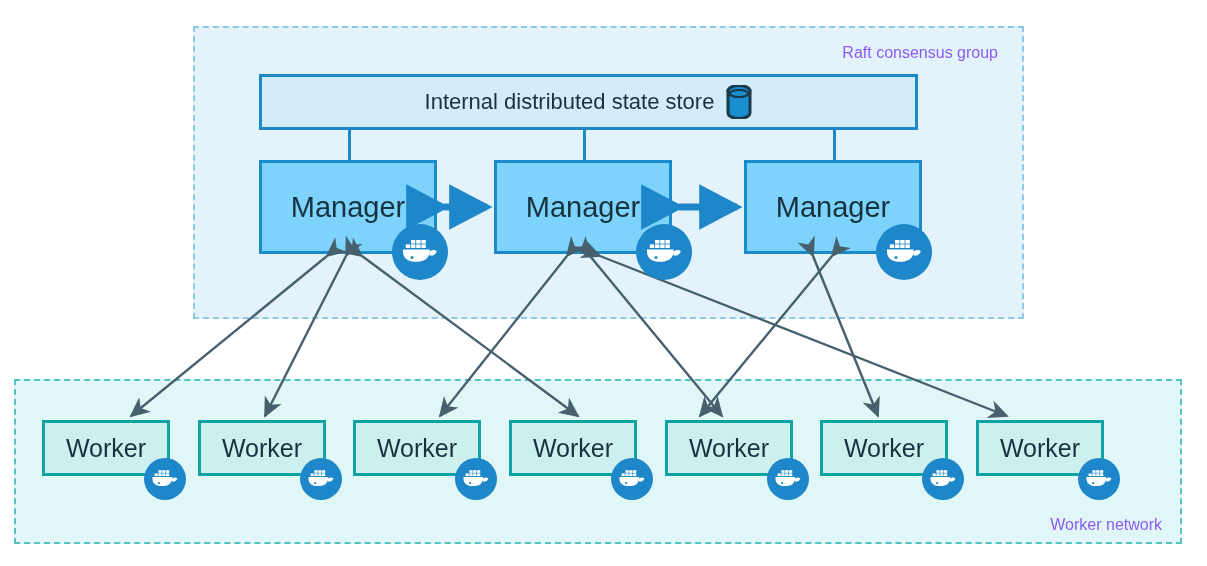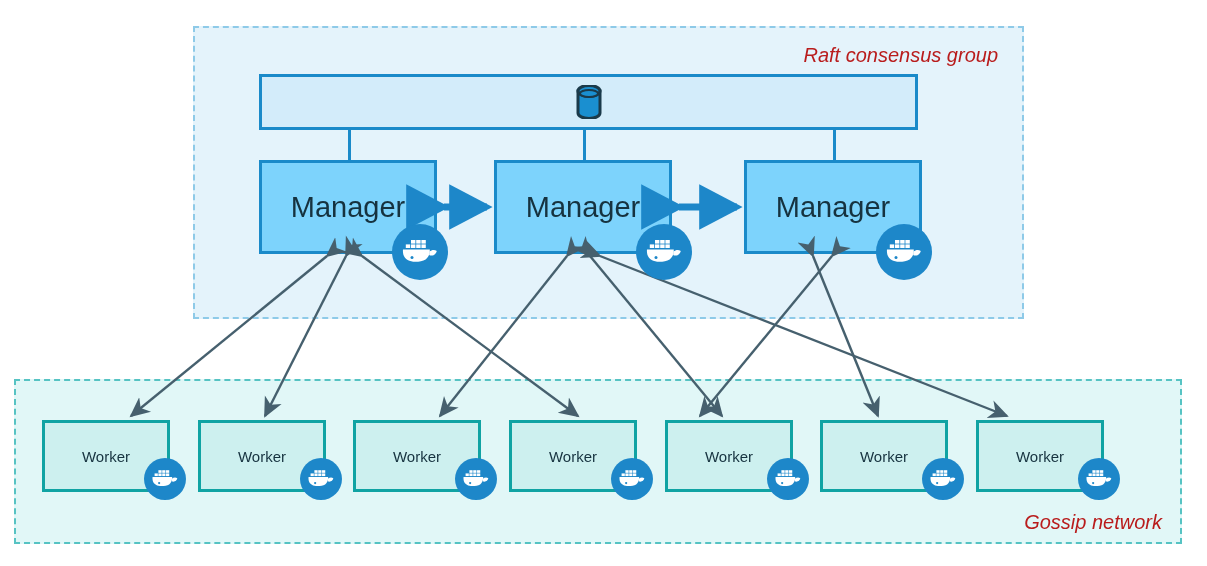--- a/index.html
+++ b/index.html
@@ -34,24 +34,23 @@
   .group-gossip {
     left: 14px;
     top: 379px;
     width: 1168px;
     height: 165px;
     background: #e1f7f7;
     border: 2px dashed #56c3c3;
   }
   .group-label {
     position: absolute;
-    font-size: 20px;
-    color: #b91c1c;
+    font-size: 16px;
+    color: #8b5cf6;
     white-space: nowrap;
-    font-style: italic;
   }
   .label-raft {
     right: 24px;
     top: 16px;
   }
   .label-gossip {
     right: 18px;
     bottom: 8px;
   }
 
@@ -82,24 +81,24 @@
     border: 3px solid #1a8ac9;
     font-size: 29px;
   }
   .m1 { left: 259px; }
   .m2 { left: 494px; }
   .m3 { left: 744px; }
 
   .worker {
     top: 420px;
     width: 128px;
-    height: 72px;
+    height: 56px;
     background: #cdf0ef;
     border: 3px solid #10a3a3;
-    font-size: 15px;
+    font-size: 25px;
   }
 
   
   .stub {
     position: absolute;
     width: 3px;
     background: #1a8ac9;
     top: 130px;
     height: 30px;
   }
@@ -132,28 +131,29 @@
 </head>
 <body>
 
 <div id="canvas">
 
   <div class="group group-raft">
     <div class="group-label label-raft">Raft consensus group</div>
   </div>
 
   <div class="group group-gossip">
-    <div class="group-label label-gossip">Gossip network</div>
+    <div class="group-label label-gossip">Worker network</div>
   </div>
 
   <div class="stub" style="left:348px"></div>
   <div class="stub" style="left:583px"></div>
   <div class="stub" style="left:833px"></div>
 
   <div class="node state-store">
+    <span>Internal distributed state store</span>
     <span>
       <svg class="db-icon" width="26" height="34" viewBox="0 0 26 34">
         <path d="M2 6 v22 a11 5.5 0 0 0 22 0 v-22 z" fill="#1a8fd0" stroke="#1a3a4a" stroke-width="3"></path>
         <ellipse cx="13" cy="6" rx="11" ry="5.5" fill="#1a8fd0" stroke="#1a3a4a" stroke-width="3"></ellipse>
         <ellipse cx="13" cy="8.5" rx="9" ry="3.6" fill="#1a8fd0" stroke="#1a3a4a" stroke-width="2"></ellipse>
       </svg>
     </span>
   </div>
 
   <div class="node manager m1">

